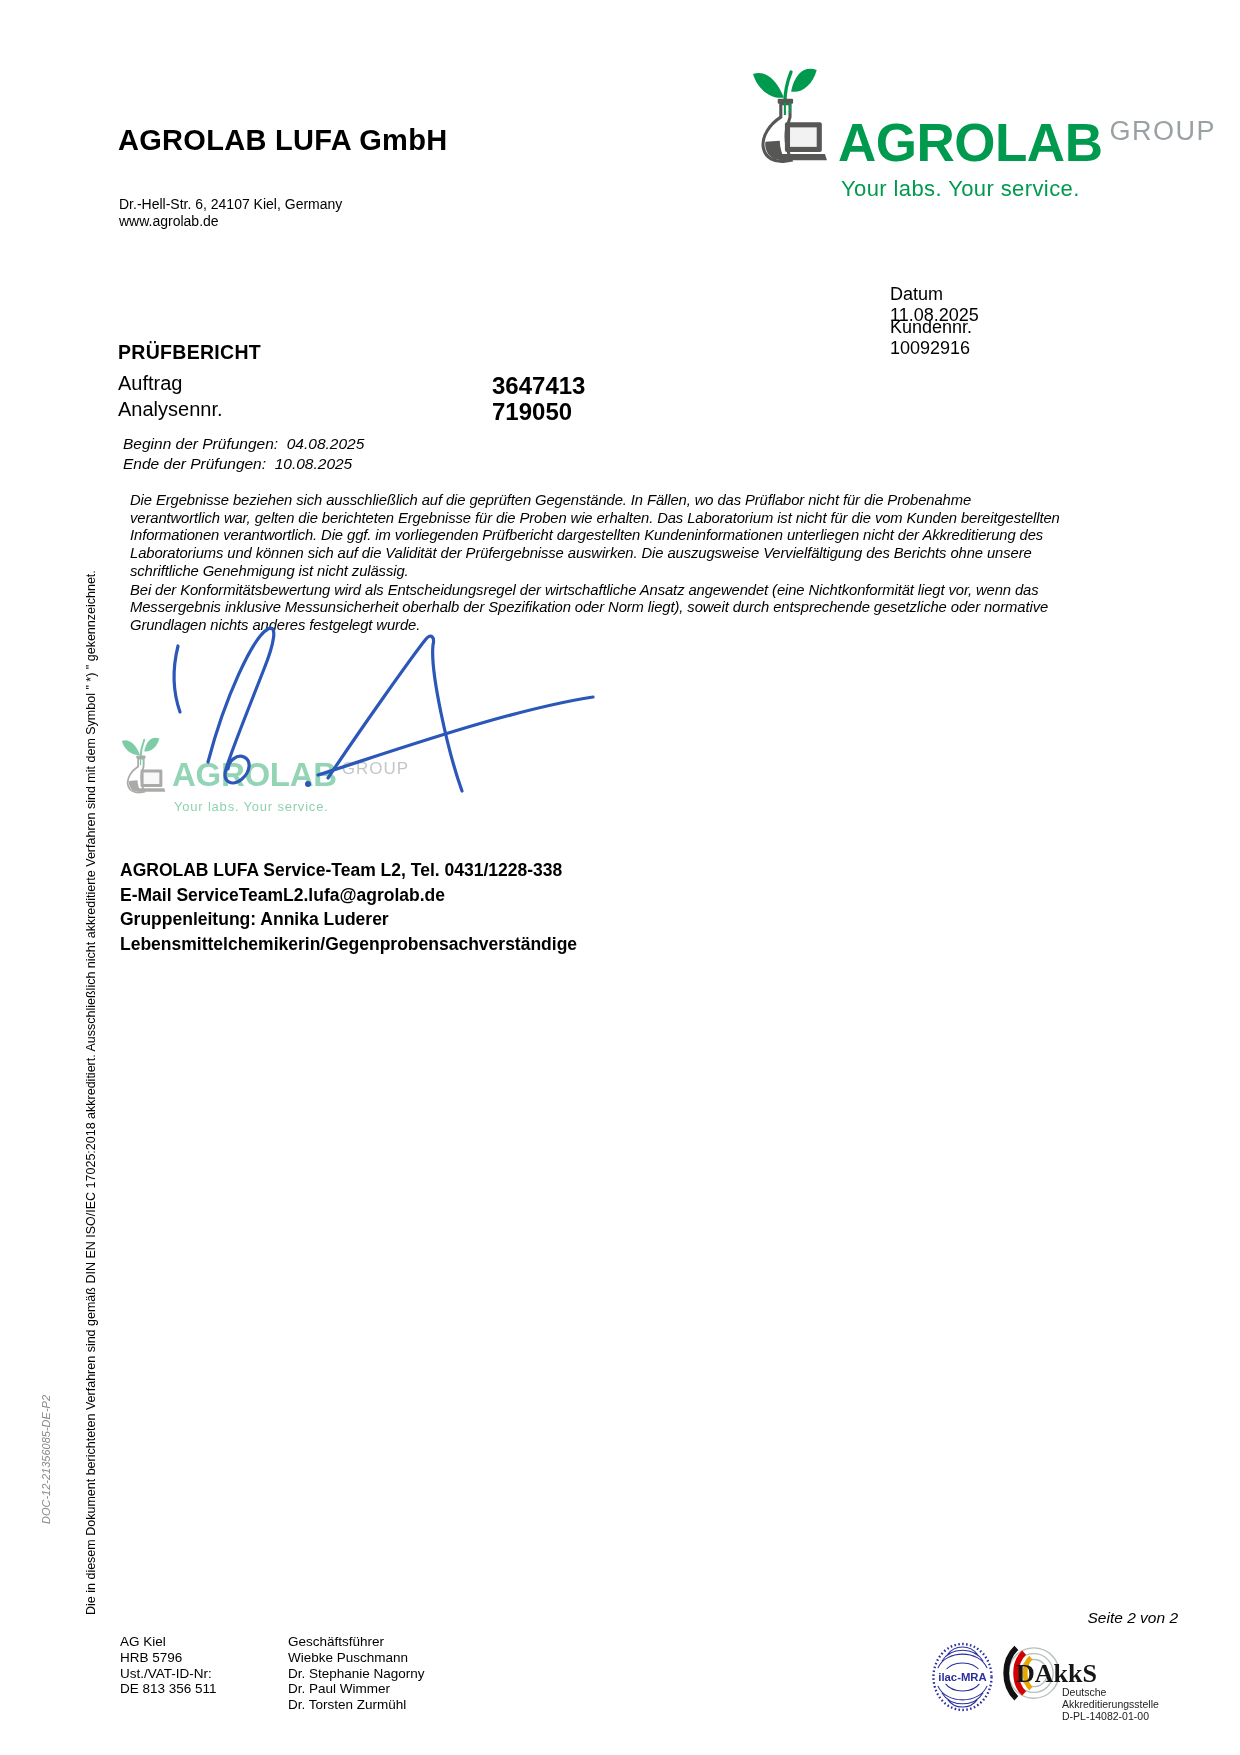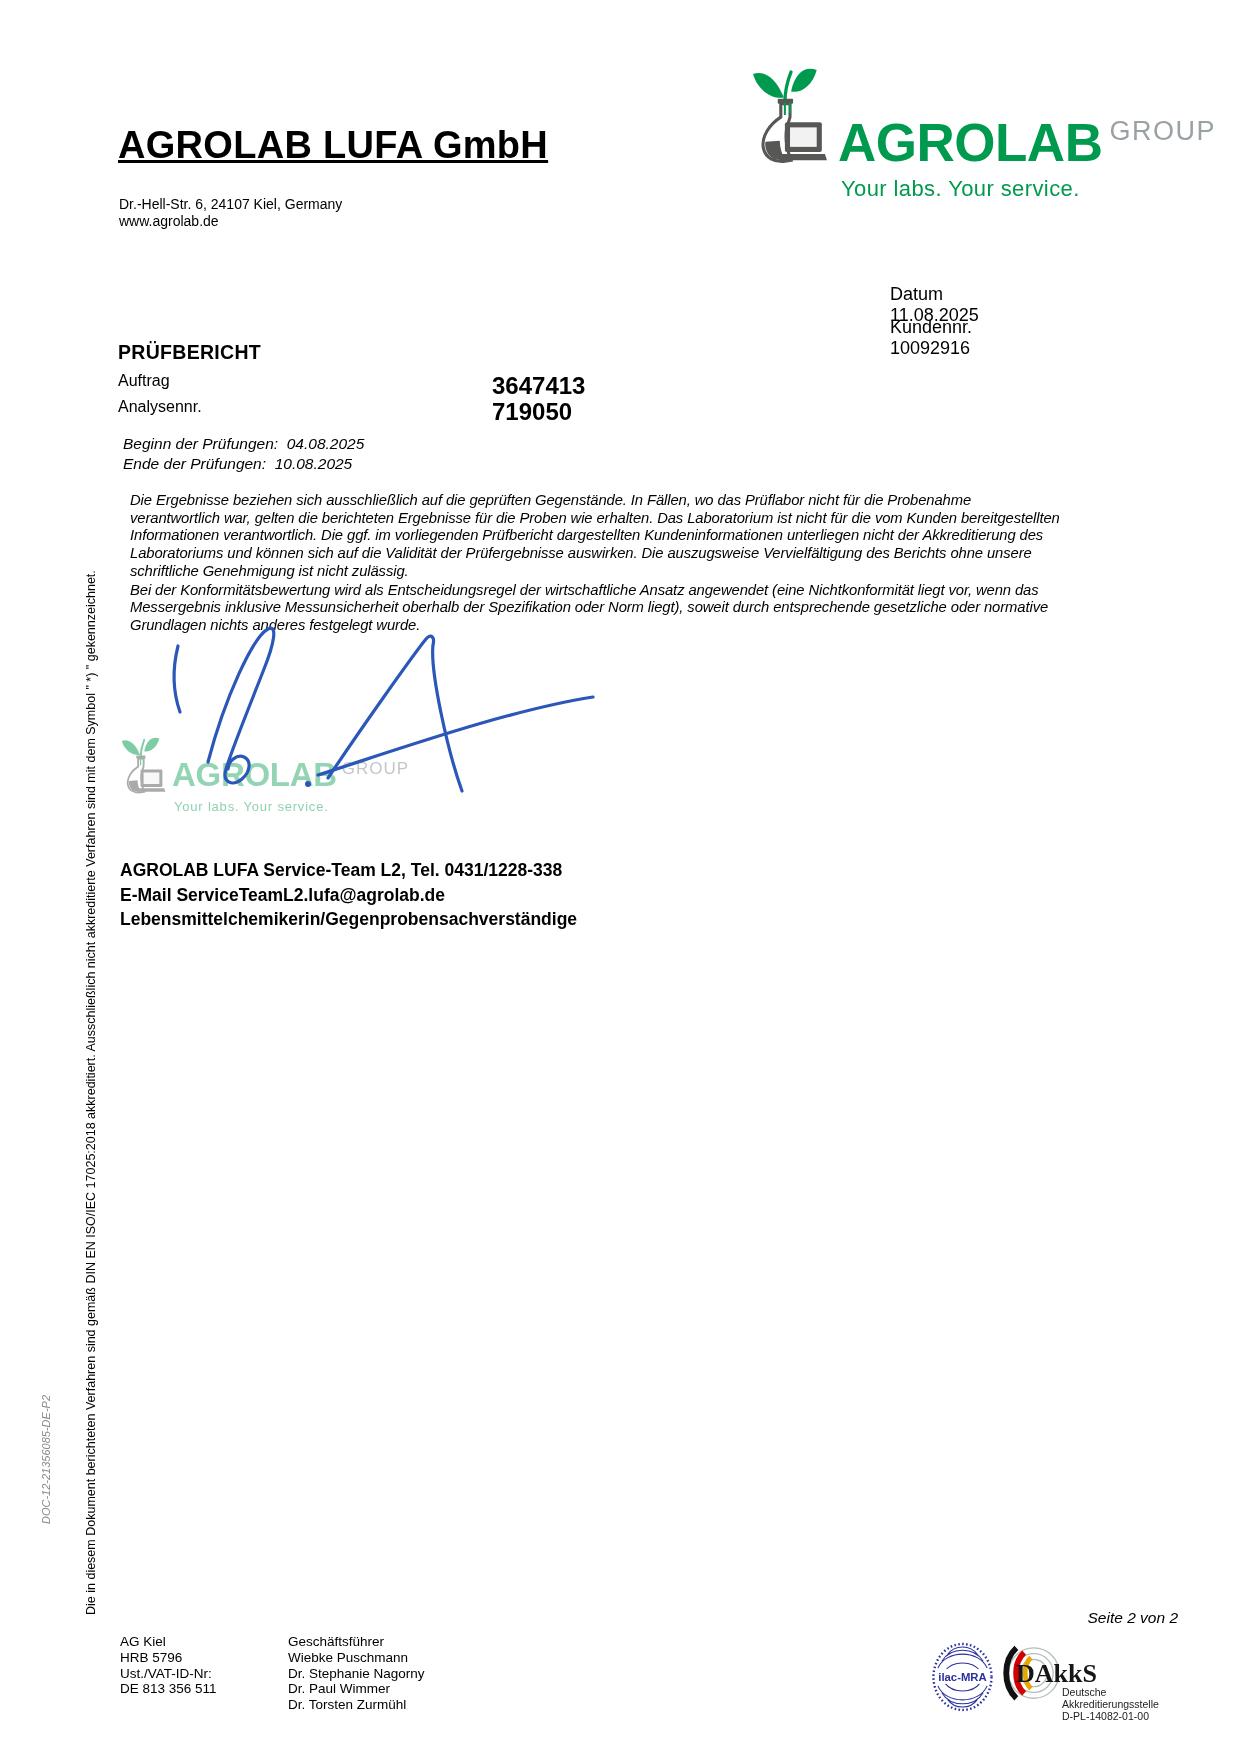--- a/index.html
+++ b/index.html
@@ -5,37 +5,37 @@
   * { margin:0; padding:0; box-sizing:border-box; }
   html,body { background:#fff; }
   .page {
     position:relative; width:1240px; height:1755px; background:#ffffff;
     font-family:"Liberation Sans", sans-serif; color:#000; overflow:hidden;
   }
   .abs { position:absolute; }
   .pre { white-space:pre; }
 
   
-  #company-name { left:118px; top:124px; font-size:38px; font-weight:bold; letter-spacing:.3px;text-decoration:underline; }
+  #company-name { left:118px; top:124px; font-size:29px; font-weight:bold; letter-spacing:.3px; }
   #company-address { left:119px; top:196px; font-size:14px; line-height:17px; }
 
   #logo-icon { left:750px; top:60px; width:78px; height:106px; }
   #logo-word { left:838px; top:116px; line-height:1; white-space:nowrap; }
   #logo-word .brand { font-size:53px; font-weight:bold; color:#009a4e; letter-spacing:-.5px; }
   #logo-word .suffix { font-size:27px; font-weight:400; color:#9aa1a4; letter-spacing:1.5px; position:relative; top:-21px; margin-left:7px; }
   #logo-tagline { left:841px; top:176px; font-size:22px; color:#009a4e; letter-spacing:.4px; }
 
   
   .meta-row { left:890px; width:300px; display:flex; justify-content:space-between; font-size:18px;flex-direction:column; }
   #meta-date { top:284px; }
   #meta-cust { top:317px;justify-content:center; }
 
   
   #report-title { left:118px; top:341px; font-size:19.5px; font-weight:bold; letter-spacing:.3px; }
-  .row-label { left:118px; font-size:16px; }
+  .row-label { left:118px; font-size:20px; }
   .row-value { left:492px; font-size:24px; font-weight:bold; }
   .row1 { top:372px; } .row2 { top:398px; }
   .test-line { left:123px; font-size:15.5px; font-style:italic; }
   #begin-line { top:435px; } #end-line { top:455px; }
 
   
   #disclaimer { left:110px; top:492px; width:934px; font-size:14.8px; font-style:italic; line-height:17.7px; letter-spacing:-.1px;margin-left:20px; }
   #disclaimer p + p { margin-top:1px; }
 
   
@@ -131,20 +131,21 @@
       <path d="M93,150 C110,85 138,25 153,17 C163,12 159,32 149,57 C133,98 117,137 111,157 C107,170 117,175 127,167 C135,160 137,149 129,145 C122,142 113,149 113,157"></path>
       <path d="M213,166 C245,118 298,43 311,27 C316,21 320,25 318,33 C315,60 333,140 347,179"></path>
       <path d="M203,163 C290,135 395,98 478,85"></path>
     </g>
     <circle cx="193" cy="172" r="3" fill="#2b57b8"></circle>
   </svg>
 
   <div id="contact" class="abs">
     <div>AGROLAB LUFA Service-Team L2, Tel. 0431/1228-338</div>
     <div>E-Mail ServiceTeamL2.lufa@agrolab.de</div>
+    <div>Gruppenleitung: Annika Luderer</div>
     <div>Lebensmittelchemikerin/Gegenprobensachverständige</div>
   </div>
 
   <div id="vnote" class="vtext">Die in diesem Dokument berichteten Verfahren sind gemäß DIN EN ISO/IEC 17025:2018 akkreditiert. Ausschließlich nicht akkreditierte Verfahren sind mit dem Symbol " *) " gekennzeichnet.</div>
   <div id="vdoc" class="vtext">DOC-12-21356085-DE-P2</div>
 
   <div id="page-info" class="abs">Seite 2 von 2</div>
 
   <div id="footer-registry" class="abs">
       <div>AG Kiel</div>

